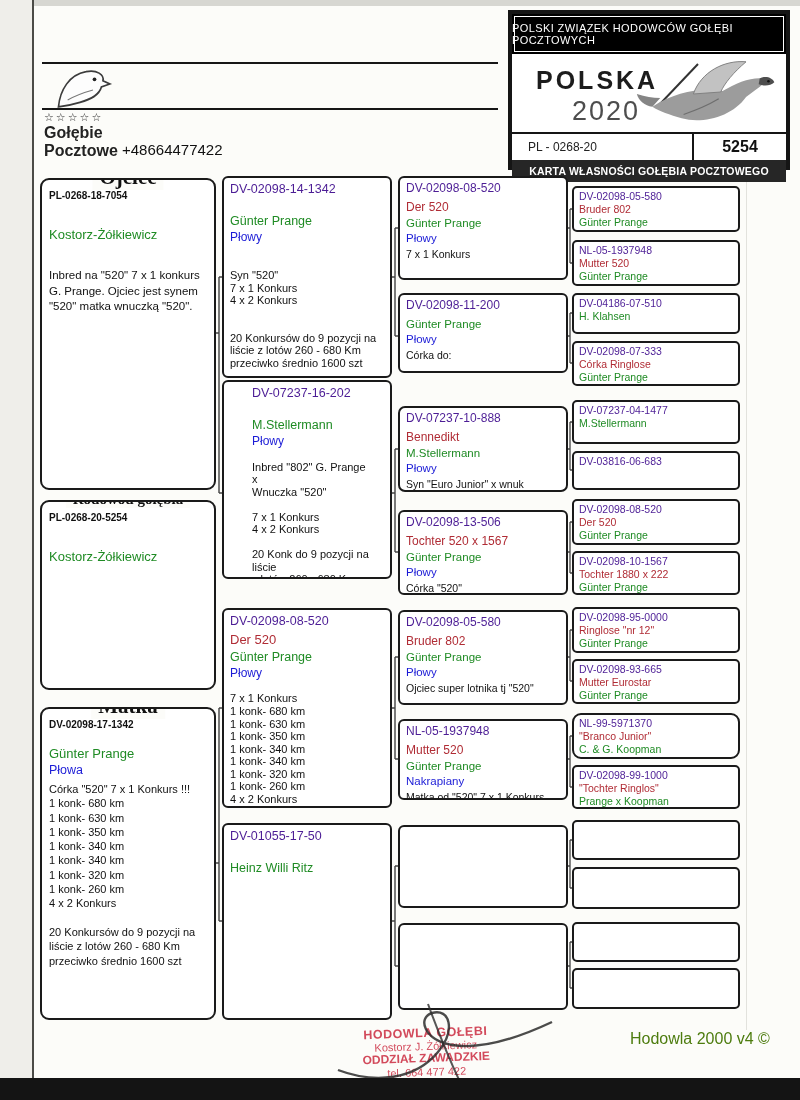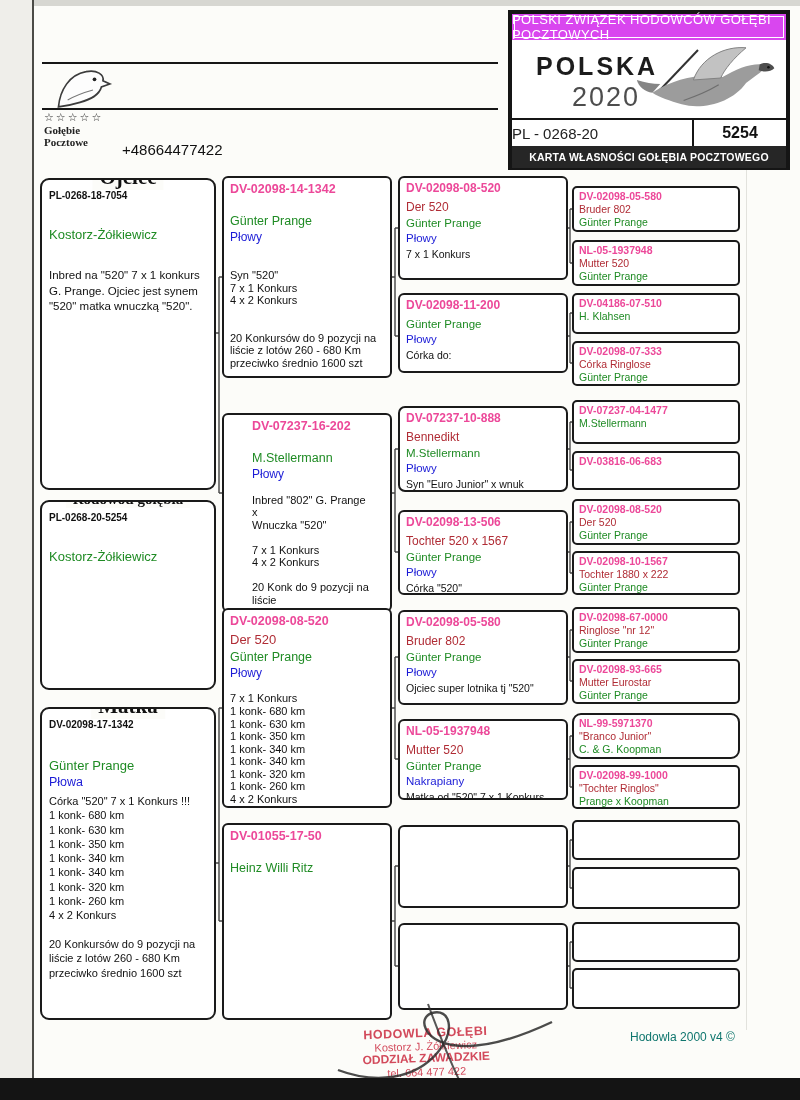--- a/index.html
+++ b/index.html
@@ -12,65 +12,65 @@
   .scan-left{position:absolute;left:0;top:0;width:34px;height:1078px;background:#efeeea;border-right:2px solid #4b4b47}
   .scan-right-crease{position:absolute;left:746px;top:160px;width:1px;height:870px;background:#e2e2dd}
   .scan-bottom{position:absolute;left:0;top:1078px;width:100%;height:22px;background:#141414}
 
   
   .rule{position:absolute;height:2px;background:#161616}
   .header-title{position:absolute;left:123px;top:70px;font-size:23px;font-weight:bold;font-family:"Liberation Serif",serif;letter-spacing:.3px}
   .logo{position:absolute;left:44px;top:64px;width:78px}
   .logo svg{display:block;margin-left:8px}
   .logo-stars{font-size:11px;letter-spacing:2px;color:#333;margin-top:1px}
-  .logo-name{font-family:Liberation Serif, serif;font-weight:bold;font-size:11px;line-height:1.1;color:#222}
+  .logo-name{font-family:Liberation Sans, sans-serif;font-weight:bold;font-size:16px;line-height:1.1;color:#222}
   .phone{position:absolute;left:122px;top:141px;font-size:15px;color:#111}
 
   
   .stamp{position:absolute;left:508px;top:10px;width:282px;height:160px;background:#fff;border:4px solid #151515}
-  .stamp-top{height:26px;background:#d946ef;color:#fff;display:flex;align-items:center;justify-content:center;
-    font-size:13px;letter-spacing:.4px;outline:1px solid #fff;outline-offset:-3px}
+  .stamp-top{height:40px;background:#000000;color:#fff;display:flex;align-items:center;justify-content:center;
+    font-size:11px;letter-spacing:.4px;outline:1px solid #fff;outline-offset:-3px}
   .stamp-mid{position:relative;height:78px}
   .stamp-country{position:absolute;left:24px;top:12px;font-size:25px;font-weight:bold;letter-spacing:3px;color:#1c1c1c}
   .stamp-year{position:absolute;left:60px;top:42px;font-size:27px;font-weight:normal;color:#4d4d4d;letter-spacing:2px}
   .stamp-slash{position:absolute;left:142px;top:8px;width:48px;height:44px}
   .stamp-pigeon{position:absolute;right:2px;top:0px;width:152px;height:78px}
   .stamp-row{display:flex;height:28px;border-top:2px solid #151515}
-  .stamp-ring{flex:1;border-right:2px solid #151515;display:flex;align-items:center;padding-left:0;font-size:15px;color:#222}
+  .stamp-ring{flex:1;border-right:2px solid #151515;display:flex;align-items:center;padding-left:16px;font-size:12px;color:#222}
   .stamp-serial{width:92px;display:flex;align-items:center;justify-content:center;font-size:16px;font-weight:bold}
   .stamp-bottom{height:22px;background:#262626;color:#fff;font-weight:bold;font-size:10.5px;display:flex;align-items:center;justify-content:center;letter-spacing:.2px}
 
   
   .g1box{position:absolute;left:40px;width:176px;background:#fff;border:2px solid #1a1a1a;border-radius:9px;padding:8px 7px;overflow:hidden}
   .g1label{position:absolute;left:50%;transform:translateX(-50%);background:#fcfcf9;padding:0 7px;
     font-family:"Liberation Serif",serif;font-weight:bold;white-space:nowrap}
   .label-lg{font-size:21px;top:-15px}
   .label-sm{font-size:15px;top:-11px}
   .father-box{top:178px;height:312px}
   .subject-box{top:500px;height:190px}
   .mother-box{top:707px;height:313px}
   .g1ring{font-size:10px;font-weight:bold;margin:2px 0 0}
   .father-box .g1ring,.subject-box .g1ring{margin-bottom:26px}
-  .mother-box .g1ring{margin-bottom:28px}
+  .mother-box .g1ring{margin-bottom:16px}
   .g1owner{color:#1f8b24;font-size:13px;margin-bottom:26px}
   .g1breeder{color:#1f8b24;font-size:13px;margin-bottom:2px}
   .g1color{color:#1b1bd6;font-size:12.5px;margin-bottom:5px}
   .g1note{font-size:11.5px;line-height:1.35;color:#111}
   .g1detail{font-size:11px;line-height:1.3;color:#111}
 
   
   .pcol{position:absolute;top:0;height:1100px}
   .pcol-gen2{left:222px;width:170px}
   .pcol-gen3{left:398px;width:170px}
   .pcol-gen4{left:572px;width:168px}
   .pbox{position:absolute;left:0;right:0;background:#fff;border:2px solid #1a1a1a;border-radius:6px;
     padding:4px 6px;overflow:hidden;line-height:1.15}
   .gen4{border-radius:5px;padding:2px 5px}
 
-  .ring{font-weight:bold;color:#ec4899}
+  .ring{font-weight:normal;color:#4c1d95}
   .pname{color:#b02c35}
   .breeder{color:#1f8b24}
   .pcolor{color:#1b1bd6}
   .detail{color:#111}
 
   .gen2 .ring{font-size:12.5px;margin-bottom:18px}
   .gen2 .pname{font-size:13px;margin-top:-13px;margin-bottom:2px}
   .gen2 .breeder{font-size:12.5px;margin-bottom:2px}
   .gen2 .pcolor{font-size:12px;margin-bottom:12px}
   .gen2 .detail{font-size:11px;line-height:1.14}
@@ -88,21 +88,21 @@
   .connectors{position:absolute;left:0;top:0;pointer-events:none}
 
   
   .red-stamp{position:absolute;left:338px;top:1026px;width:176px;text-align:center;color:#cf3b4e;
     transform:rotate(-2deg);opacity:.92;line-height:1.12}
   .red-stamp .l0{font-size:12.5px;font-weight:bold;letter-spacing:.5px}
   .red-stamp .l1{font-size:11px}
   .red-stamp .l2{font-size:12px;font-weight:bold}
   .red-stamp .l3{font-size:11px}
   .signature{position:absolute;left:330px;top:992px;width:240px;height:100px}
-  .credit{position:absolute;left:630px;top:1030px;font-size:12px;color:#0f766e}
+  .credit{position:absolute;left:630px;top:1030px;font-size:16px;color:#4d7c0f}
 </style>
 </head>
 <body>
 
 <div class="page">
 
   <div class="scan-top"></div>
   <div class="scan-left"></div>
   <div class="scan-right-crease"></div>
 
@@ -192,21 +192,21 @@
         <div class="detail">&nbsp;</div>
         <div class="detail">Syn "520"</div>
         <div class="detail">7 x 1 Konkurs</div>
         <div class="detail">4 x 2 Konkurs</div>
         <div class="detail">&nbsp;</div>
         <div class="detail">&nbsp;</div>
         <div class="detail"> 20 Konkursów do 9 pozycji na</div>
         <div class="detail">liście z lotów 260 - 680 Km</div>
         <div class="detail">przeciwko średnio 1600 szt</div>
       </div>
-      <div class="pbox gen2" style="top: 413px; height: 199px; padding-left: 28px;">
+      <div class="pbox gen2" style="top: 380px; height: 199px; padding-left: 28px;">
         <div class="ring">DV-07237-16-202</div>
         <div class="breeder">M.Stellermann</div>
         <div class="pcolor">Płowy</div>
         <div class="detail">Inbred "802" G. Prange</div>
         <div class="detail">x</div>
         <div class="detail">Wnuczka "520"</div>
         <div class="detail">&nbsp;</div>
         <div class="detail">7 x 1 Konkurs</div>
         <div class="detail">4 x 2 Konkurs</div>
         <div class="detail">&nbsp;</div>
@@ -309,21 +309,21 @@
         <div class="ring">DV-02098-08-520</div>
         <div class="pname">Der 520</div>
         <div class="breeder">Günter Prange</div>
       </div>
       <div class="pbox gen4" style="top: 551px; height: 44px;">
         <div class="ring">DV-02098-10-1567</div>
         <div class="pname">Tochter 1880 x 222</div>
         <div class="breeder">Günter Prange</div>
       </div>
       <div class="pbox gen4" style="top: 607px; height: 46px;">
-        <div class="ring">DV-02098-67-0000</div>
+        <div class="ring">DV-02098-95-0000</div>
         <div class="pname">Ringlose "nr 12"</div>
         <div class="breeder">Günter Prange</div>
       </div>
       <div class="pbox gen4" style="top: 659px; height: 45px;">
         <div class="ring">DV-02098-93-665</div>
         <div class="pname">Mutter Eurostar</div>
         <div class="breeder">Günter Prange</div>
       </div>
       <div class="pbox gen4" style="top: 713px; height: 46px; border-radius: 9px;">
         <div class="ring">NL-99-5971370</div>

